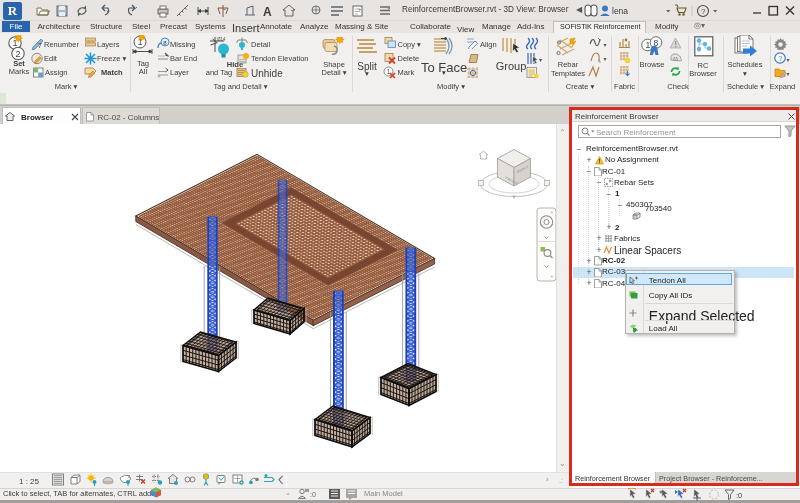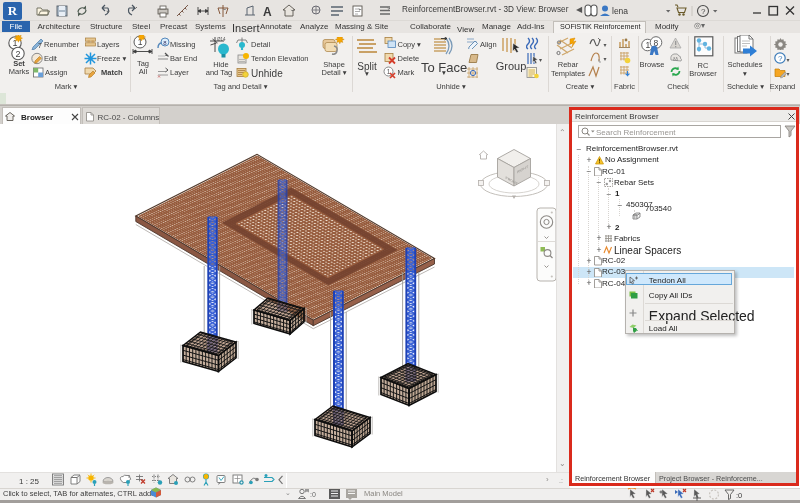--- a/index.html
+++ b/index.html
@@ -119,21 +119,21 @@
     <div style="position:absolute;left:547.5px;top:36px;width:1px;height:56px;background:#dcd8d4"></div>
     <div style="position:absolute;left:611px;top:36px;width:1px;height:56px;background:#dcd8d4"></div>
     <div style="position:absolute;left:637.5px;top:36px;width:1px;height:56px;background:#dcd8d4"></div>
     <div style="position:absolute;left:688px;top:36px;width:1px;height:56px;background:#dcd8d4"></div>
     <div style="position:absolute;left:723px;top:36px;width:1px;height:56px;background:#dcd8d4"></div>
     <div style="position:absolute;left:770px;top:36px;width:1px;height:56px;background:#dcd8d4"></div>
     <div style="position:absolute;left:19px;top:58.5px;transform:translateX(-50%);font-size:7.5px;color:#3c3c3c;font-weight:bold;white-space:nowrap">Set</div>
     <div style="position:absolute;left:19px;top:66.8px;transform:translateX(-50%);font-size:7.5px;color:#3c3c3c;font-weight:normal;white-space:nowrap">Marks</div>
     <div style="position:absolute;left:143px;top:58.5px;transform:translateX(-50%);font-size:7.5px;color:#3c3c3c;font-weight:normal;white-space:nowrap">Tag</div>
     <div style="position:absolute;left:143px;top:66.8px;transform:translateX(-50%);font-size:7.5px;color:#3c3c3c;font-weight:normal;white-space:nowrap">All</div>
-    <div style="position:absolute;left:221px;top:59.5px;transform:translateX(-50%);font-size:7.5px;color:#3c3c3c;font-weight:normal;white-space:nowrap">Hide</div>
+    <div style="position:absolute;left:235px;top:59.5px;transform:translateX(-50%);font-size:7.5px;color:#3c3c3c;font-weight:bold;white-space:nowrap">Hide</div>
     <div style="position:absolute;left:219px;top:68px;transform:translateX(-50%);font-size:7.5px;color:#3c3c3c;font-weight:normal;white-space:nowrap">and Tag</div>
     <div style="position:absolute;left:334px;top:59.5px;transform:translateX(-50%);font-size:7.5px;color:#3c3c3c;font-weight:normal;white-space:nowrap">Shape</div>
     <div style="position:absolute;left:334px;top:68px;transform:translateX(-50%);font-size:7.5px;color:#3c3c3c;font-weight:normal;white-space:nowrap">Detail ▾</div>
     <div style="position:absolute;left:367px;top:60.5px;transform:translateX(-50%);font-size:10px;color:#3c3c3c;font-weight:normal;white-space:nowrap">Split</div>
     <div style="position:absolute;left:367px;top:68.5px;transform:translateX(-50%);font-size:7.5px;color:#3c3c3c;font-weight:normal;white-space:nowrap">▾</div>
     <div style="position:absolute;left:444px;top:60px;transform:translateX(-50%);font-size:13px;color:#3c3c3c;font-weight:normal;white-space:nowrap">To Face</div>
     <div style="position:absolute;left:444px;top:68px;transform:translateX(-50%);font-size:7.5px;color:#3c3c3c;font-weight:normal;white-space:nowrap">▾</div>
     <div style="position:absolute;left:511px;top:60px;transform:translateX(-50%);font-size:11px;color:#3c3c3c;font-weight:normal;white-space:nowrap">Group</div>
     <div style="position:absolute;left:568px;top:60px;transform:translateX(-50%);font-size:7.5px;color:#3c3c3c;font-weight:normal;white-space:nowrap">Rebar</div>
     <div style="position:absolute;left:568px;top:68.5px;transform:translateX(-50%);font-size:7.5px;color:#3c3c3c;font-weight:normal;white-space:nowrap">Templates</div>
@@ -158,21 +158,21 @@
     <div style="position:absolute;left:397.5px;top:53.5px;font-size:7.5px;color:#3c3c3c;font-weight:normal;white-space:nowrap;letter-spacing:0">Delete</div>
     <div style="position:absolute;left:397.5px;top:67.5px;font-size:7.5px;color:#3c3c3c;font-weight:normal;white-space:nowrap;letter-spacing:0">Mark</div>
     <div style="position:absolute;left:480px;top:39.5px;font-size:7.5px;color:#3c3c3c;font-weight:normal;white-space:nowrap;letter-spacing:0">Align</div>
     <div style="position:absolute;left:603.5px;top:41px;font-size:6px;color:#555">▾</div>
     <div style="position:absolute;left:603.5px;top:55px;font-size:6px;color:#555">▾</div>
     <div style="position:absolute;left:539px;top:56px;font-size:6px;color:#555">▾</div>
     <div style="position:absolute;left:786.5px;top:56px;font-size:6px;color:#555">▾</div>
     <div style="position:absolute;left:786.5px;top:70px;font-size:6px;color:#555">▾</div>
     <div style="position:absolute;left:66px;top:81.8px;transform:translateX(-50%);font-size:7.5px;color:#3c3c3c;font-weight:normal;white-space:nowrap">Mark ▾</div>
     <div style="position:absolute;left:240.5px;top:81.8px;transform:translateX(-50%);font-size:7.5px;color:#3c3c3c;font-weight:normal;white-space:nowrap">Tag and Detail ▾</div>
-    <div style="position:absolute;left:451px;top:81.8px;transform:translateX(-50%);font-size:7.5px;color:#3c3c3c;font-weight:normal;white-space:nowrap">Unhide ▾</div>
+    <div style="position:absolute;left:451px;top:81.8px;transform:translateX(-50%);font-size:7.5px;color:#3c3c3c;font-weight:normal;white-space:nowrap">Modify ▾</div>
     <div style="position:absolute;left:580px;top:81.8px;transform:translateX(-50%);font-size:7.5px;color:#3c3c3c;font-weight:normal;white-space:nowrap">Create ▾</div>
     <div style="position:absolute;left:624.5px;top:81.8px;transform:translateX(-50%);font-size:7.5px;color:#3c3c3c;font-weight:normal;white-space:nowrap">Fabric</div>
     <div style="position:absolute;left:678px;top:81.8px;transform:translateX(-50%);font-size:7.5px;color:#3c3c3c;font-weight:normal;white-space:nowrap">Check</div>
     <div style="position:absolute;left:745.5px;top:81.8px;transform:translateX(-50%);font-size:7.5px;color:#3c3c3c;font-weight:normal;white-space:nowrap">Schedule ▾</div>
     <div style="position:absolute;left:782.5px;top:81.8px;transform:translateX(-50%);font-size:7.5px;color:#3c3c3c;font-weight:normal;white-space:nowrap">Expand</div>
     <svg style="position:absolute;left:8px;top:35px" width="22" height="27" viewBox="0 0 22 27">
       <circle cx="7" cy="8" r="6.2" fill="#fff" stroke="#5a5a5a" stroke-width="1.1"></circle>
       <text x="4.6" y="11" font-size="9" fill="#444">1</text>
       <g transform="translate(4,-1) scale(0.75)">
         <path d="M8.5 0 L9.6 2.6 12.3 1.7 11.4 4.4 14 5.5 11.4 6.6 12.3 9.3 9.6 8.4 8.5 11 7.4 8.4 4.7 9.3 5.6 6.6 3 5.5 5.6 4.4 4.7 1.7 7.4 2.6 Z" fill="#f7a600" stroke="#c77d00" stroke-width="0.5"></path>
@@ -1393,21 +1393,21 @@
 <div style="position:absolute;left:595px;top:244.60000000000002px;font-size:8.5px;color:#555;width:8px;text-align:center">+</div>
 <svg style="position:absolute;left:603px;top:244.8px" width="10" height="10" viewBox="0 0 10 10">
     <path d="M1 8 L3.5 2 6 8 8.5 2" fill="none" stroke="#e8882a" stroke-width="1.1"></path>
   </svg>
 <div style="position:absolute;left:614px;top:245.0px;font-size:10px;color:#222;font-weight:normal;white-space:nowrap">Linear Spacers</div>
 <div style="position:absolute;left:585px;top:255.8px;font-size:8.5px;color:#555;width:8px;text-align:center">+</div>
 <svg style="position:absolute;left:594px;top:256.3px" width="8" height="9.5" viewBox="0 0 8 9.5">
     <path d="M0.5 0.5 h4.5 l2.5 2.5 v6 H0.5 Z" fill="#fff" stroke="#8a8782" stroke-width="0.8"></path>
     <path d="M5 0.5 v2.5 h2.5" fill="none" stroke="#8a8782" stroke-width="0.8"></path>
   </svg>
-<div style="position:absolute;left:602px;top:256.2px;font-size:8px;color:#222;font-weight:normal;white-space:nowrap">RC-02</div>
+<div style="position:absolute;left:602px;top:256.2px;font-size:8px;color:#222;font-weight:bold;white-space:nowrap">RC-02</div>
 <div style="position:absolute;left:585px;top:267.0px;font-size:8.5px;color:#555;width:8px;text-align:center">+</div>
 <svg style="position:absolute;left:594px;top:267.5px" width="8" height="9.5" viewBox="0 0 8 9.5">
     <path d="M0.5 0.5 h4.5 l2.5 2.5 v6 H0.5 Z" fill="#fff" stroke="#8a8782" stroke-width="0.8"></path>
     <path d="M5 0.5 v2.5 h2.5" fill="none" stroke="#8a8782" stroke-width="0.8"></path>
   </svg>
 <div style="position:absolute;left:602px;top:267.4px;font-size:8px;color:#222;font-weight:normal;white-space:nowrap">RC-03</div>
 <div style="position:absolute;left:585px;top:278.2px;font-size:8.5px;color:#555;width:8px;text-align:center">+</div>
 <svg style="position:absolute;left:594px;top:278.7px" width="8" height="9.5" viewBox="0 0 8 9.5">
     <path d="M0.5 0.5 h4.5 l2.5 2.5 v6 H0.5 Z" fill="#fff" stroke="#8a8782" stroke-width="0.8"></path>
     <path d="M5 0.5 v2.5 h2.5" fill="none" stroke="#8a8782" stroke-width="0.8"></path>

